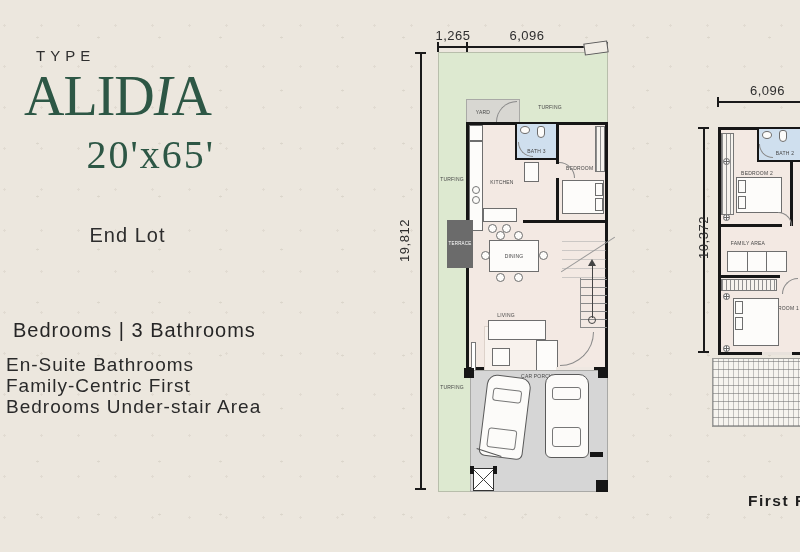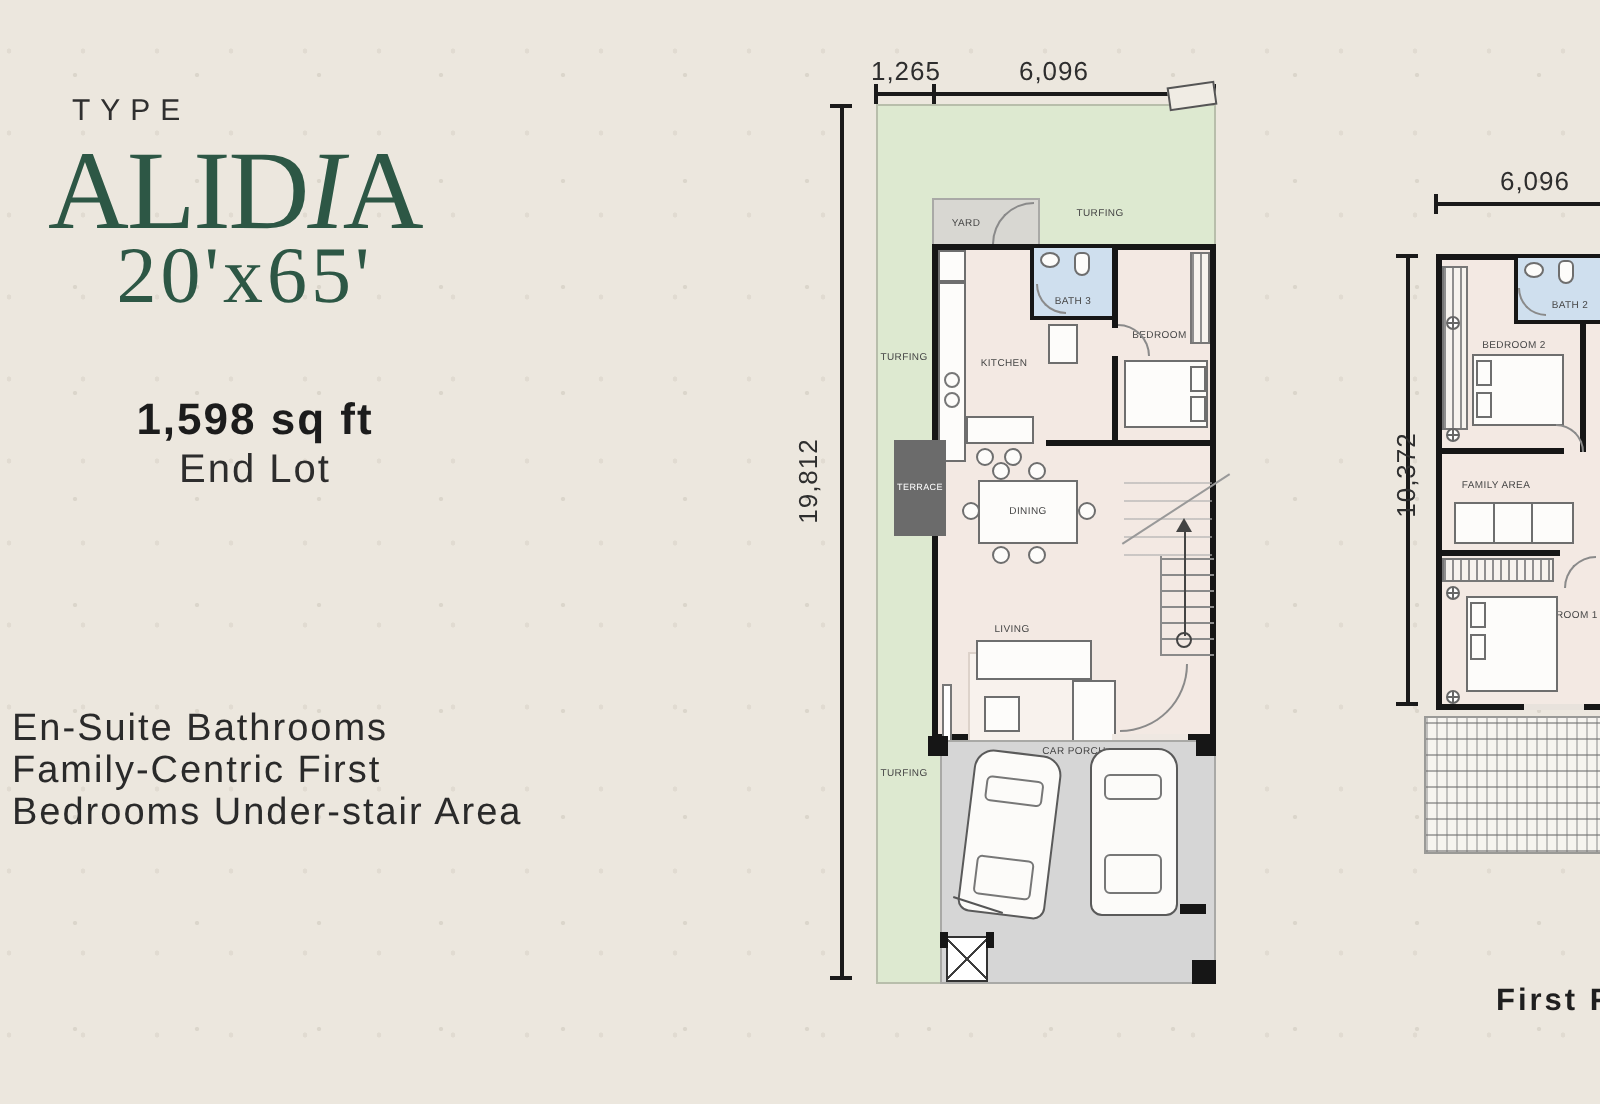--- a/index.html
+++ b/index.html
@@ -58,23 +58,23 @@
   .car .ws{position:absolute;left:15%;width:68%;height:13px;border:1px solid #777;border-radius:3px;box-sizing:border-box;}
   .caption{font-size:15.5px;font-weight:bold;letter-spacing:1.5px;color:#1f1f1f;white-space:nowrap;}
 </style>
 </head>
 <body>
 
 <div id="canvas">
 
   <div class="abs type" style="left:36px;top:47px;">TYPE</div>
   <div class="abs name" style="left:24px;top:68px;"><span>ALID</span><span class="it">I</span><span>A</span></div>
-  <div class="abs size" style="left:30px;top:114px;width:185px;">20'x65'</div>
-  <div class="abs area" style="left:35px;top:197px;width:185px;">1,598 sq ft</div>
+  <div class="abs size" style="left:30px;top:131px;width:185px;text-align:right;">20'x65'</div>
   <div class="abs lot" style="left:35px;top:224px;width:185px;">End Lot</div>
+  <div class="abs roomsline" style="left:13px;top:319px;">Bedrooms | 3 Bathrooms</div>
   <div class="abs features" style="left:6px;top:354px;">
     <div>En-Suite Bathrooms</div>
     <div>Family-Centric First</div>
     <div>Bedrooms Under-stair Area</div>
   </div>
 
   <div class="abs dimtext" style="left:428px;top:28px;width:50px;">1,265</div>
   <div class="abs dimtext" style="left:492px;top:28px;width:70px;">6,096</div>
   <div class="abs dimline" style="left:438px;top:46px;width:170px;height:2px;"></div>
   <div class="abs tick" style="left:437px;top:42px;width:2px;height:10px;"></div>

